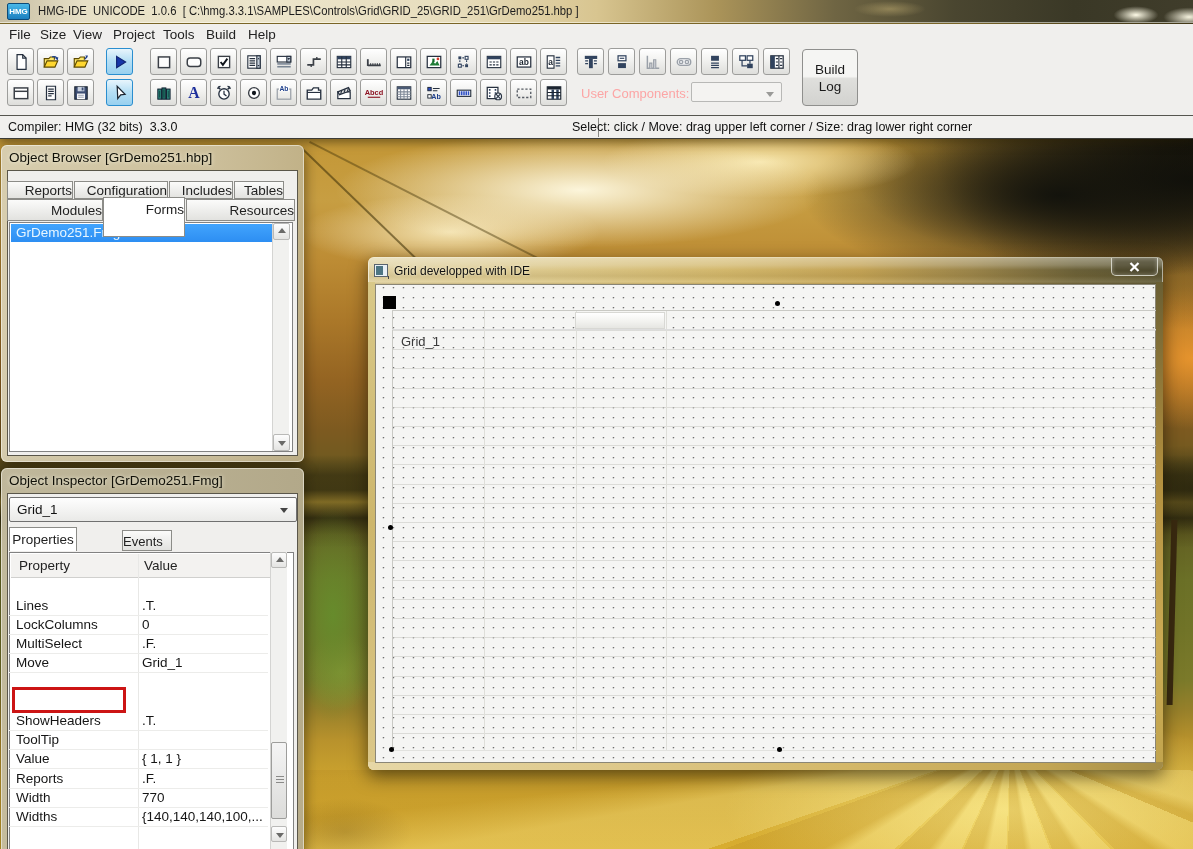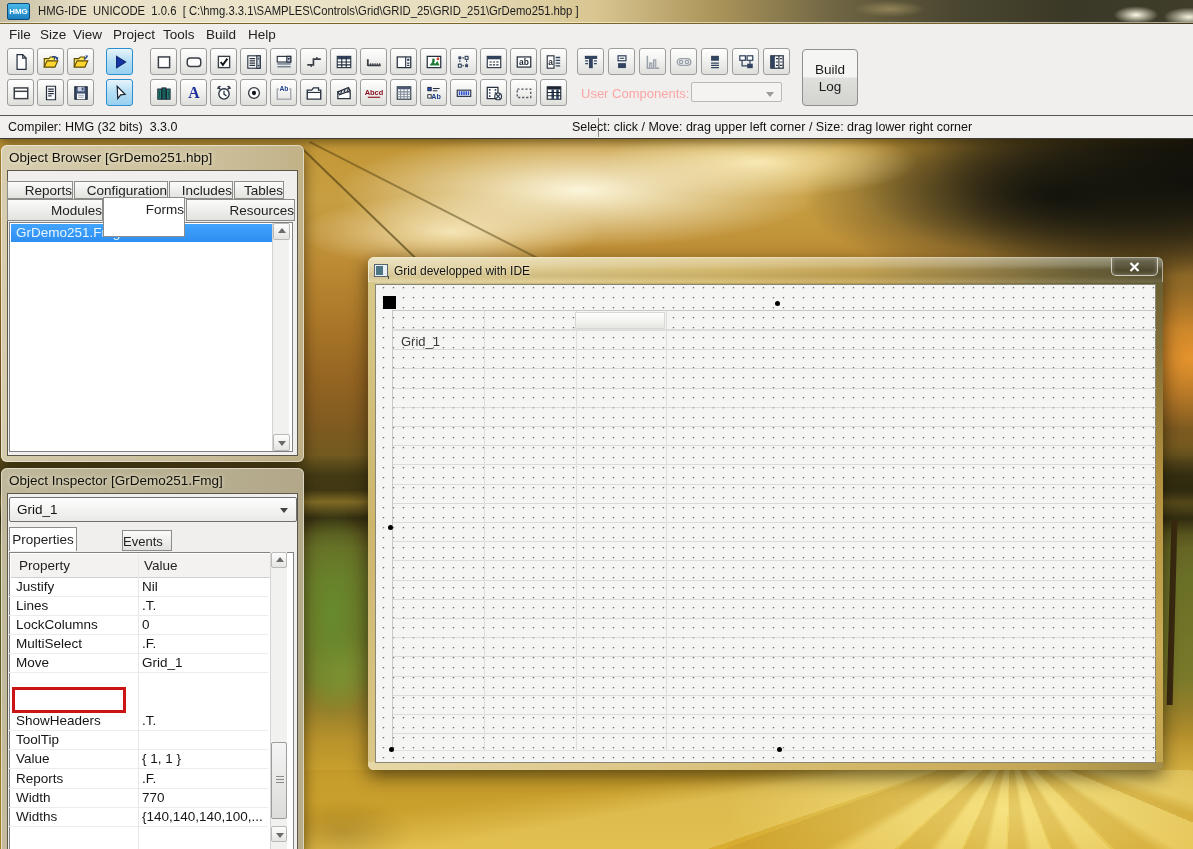--- a/index.html
+++ b/index.html
@@ -474,24 +474,20 @@
   <div id="oitab1">Properties</div>
   <div id="oitab2">Events</div>
   <div id="oigrid">
    <div id="oihead">
             <span class="h1">Property</span>
             <span class="h2">Value</span>
           </div>
    <div style="position:absolute;left:128px;top:1px;bottom:0;width:1px;background:#e8e8e6"></div>
   </div>
  </div>
-<div class="oirow" style="top:109.5px">
-        <span class="pn">Justify</span>
-        <span class="pv">Nil</span>
-      </div>
 <div class="oirow" style="top:128.7px">
         <span class="pn">Lines</span>
         <span class="pv">.T.</span>
       </div>
 <div class="oirow" style="top:147.9px">
         <span class="pn">LockColumns</span>
         <span class="pv">0</span>
       </div>
 <div class="oirow" style="top:167.1px">
         <span class="pn">MultiSelect</span>

